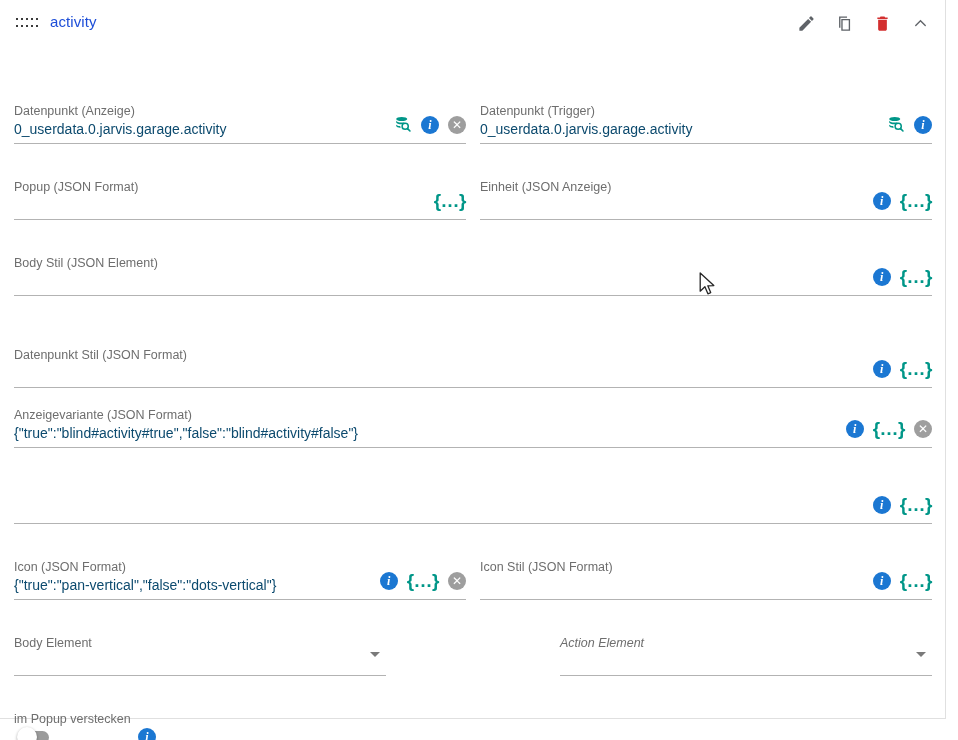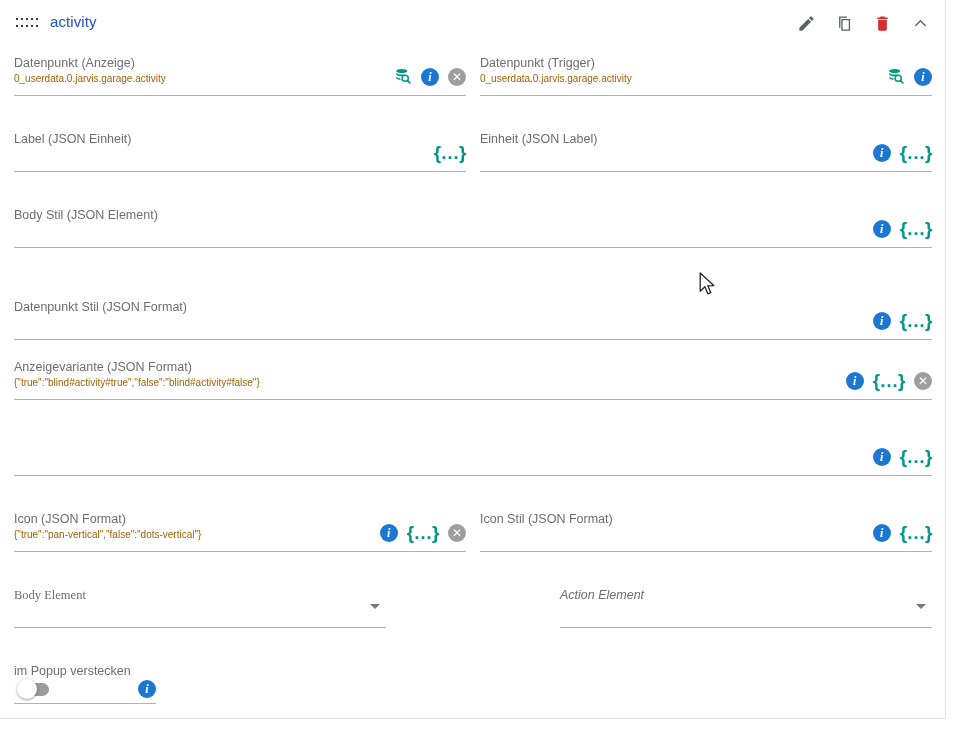--- a/index.html
+++ b/index.html
@@ -49,29 +49,30 @@
     display: flex; align-items: center; gap: 14px;
   }
   .ic-btn {
     width: 24px; height: 24px;
     display: flex; align-items: center; justify-content: center;
     cursor: pointer; background: none; border: 0; padding: 0;
   }
   .field {
     position: absolute;
     border-bottom: 1px solid #b3b3b3;
+    margin-top: 48px;
   }
   .f-label {
     position: absolute; left: 0; top: 0;
     font-size: 12.5px; color: #6e6e6e;
     white-space: nowrap;
   }
   .f-value {
     position: absolute; left: 0; top: 17px;
-    font-size: 10px; color: #a16207;
+    font-size: 14px; color: #0c4a6e;
     white-space: nowrap;
   }
   .f-icons {
     position: absolute; right: 0;
     display: flex; align-items: center; gap: 9px;
   }
 
   
   .icon-info {
     width: 18px; height: 18px; border-radius: 50%;
@@ -196,29 +197,29 @@
         <path fill="#009688" d="M4 5v4c0 1.4 3.1 2.6 7 2.6 1 0 2-.08 2.8-.22l.6-2.2C13.6 9.5 12.4 9.6 11 9.6 7.1 9.6 4 8.4 4 7V5z"></path>
         <path fill="#009688" d="M4 10.5v3.2c0 1.4 2.4 2.5 5.6 2.6l-.5-2.3C6.3 13.8 4 12.9 4 11.9z"></path>
         <circle cx="15.4" cy="14.2" r="3.9" fill="none" stroke="#009688" stroke-width="1.9"></circle>
         <path stroke="#009688" stroke-width="2.1" stroke-linecap="round" d="m18.4 17.2 3 3"></path>
       </svg>
       <span class="icon-info">i</span>
     </div>
   </div>
 
   <div class="field" style="left:14px; top:132px; width:452px; height:40px;">
-    <div class="f-label">Label (JSON Einheit)</div>
+    <div class="f-label">Popup (JSON Format)</div>
     <div class="f-value"></div>
     <div class="f-icons" style="top:11px;">
       <span class="icon-json">{…}</span>
     </div>
   </div>
 
   <div class="field" style="left:480px; top:132px; width:452px; height:40px;">
-    <div class="f-label">Einheit (JSON Label)</div>
+    <div class="f-label">Einheit (JSON Anzeige)</div>
     <div class="f-value"></div>
     <div class="f-icons" style="top:11px;">
       <span class="icon-info">i</span>
       <span class="icon-json">{…}</span>
     </div>
   </div>
 
   <div class="field" style="left:14px; top:208px; width:918px; height:40px;">
     <div class="f-label">Body Stil (JSON Element)</div>
     <div class="f-value"></div>
@@ -267,21 +268,21 @@
 
   <div class="field" style="left:480px; top:512px; width:452px; height:40px;">
     <div class="f-label">Icon Stil (JSON Format)</div>
     <div class="f-value"></div>
     <div class="f-icons" style="top:11px;">
       <span class="icon-info">i</span>
       <span class="icon-json">{…}</span>
     </div>
   </div>
 
-  <div class="field" style="left:14px; top:588px; width:372px; height:40px;font-family:Liberation Serif, serif;">
+  <div class="field" style="left:14px; top:588px; width:372px; height:40px;">
     <div class="f-label">Body Element</div>
     <div class="f-value"></div>
     <div class="sel-arrow" style="right:6px; top:16px;"></div>
   </div>
 
 
   <div class="field" style="left:560px; top:588px; width:372px; height:40px;font-style:italic;">
     <div class="f-label">Action Element</div>
     <div class="f-value"></div>
     <div class="sel-arrow" style="right:6px; top:16px;"></div>

